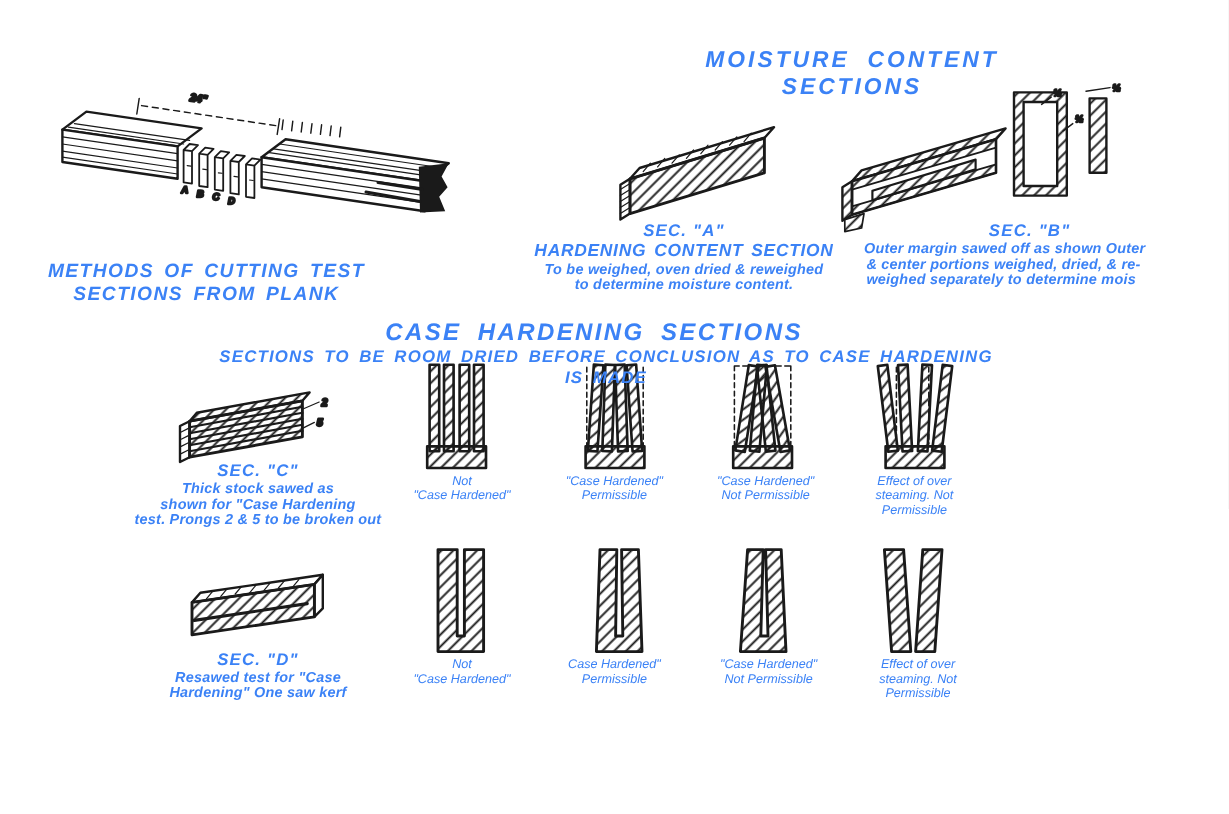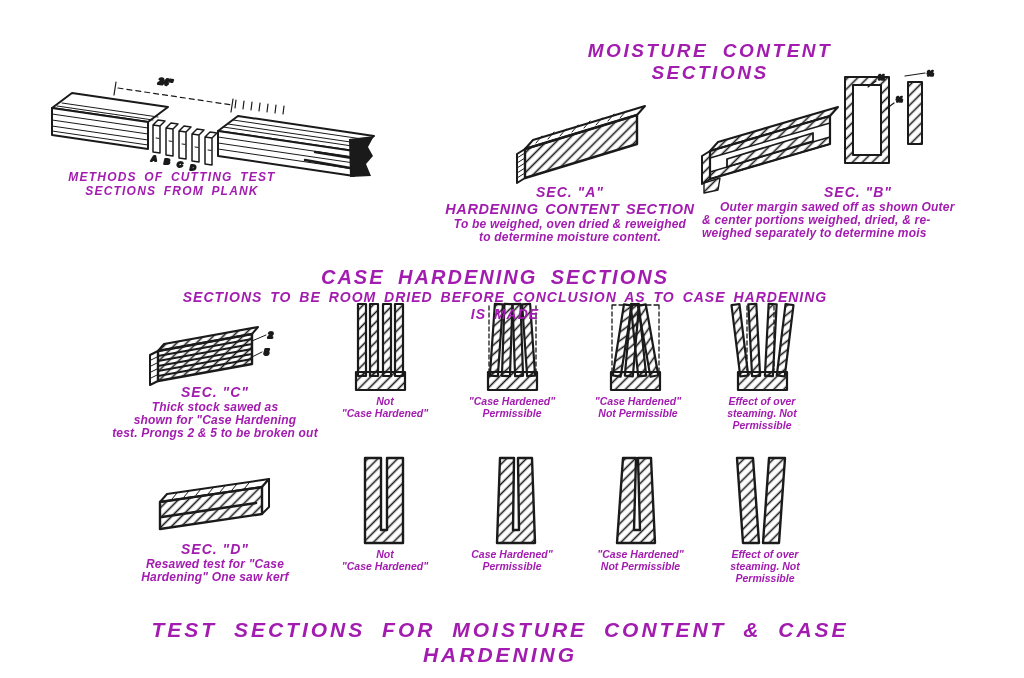--- a/index.html
+++ b/index.html
@@ -1,31 +1,31 @@
 <!DOCTYPE html>
 <html><head>
 <meta charset="utf-8">
 <style>
   html,body{margin:0;padding:0;background:#e8e8e8;}
   .canvas{
     position:relative;width:1024px;height:678px;background:#ffffff;
     font-family:"Liberation Sans",sans-serif;color:#1a1a1a;overflow:hidden;
   }
   .art{position:absolute;left:0;top:0;z-index:0;}
-  .lbl{position:absolute;z-index:1;font-style:italic;font-weight:bold;text-align:center;line-height:1.18;color:#a21caf;}
+  .lbl{position:absolute;z-index:1;font-style:italic;font-weight:bold;text-align:center;line-height:1.18;color:#3b82f6;}
   .t-big{font-size:19px;letter-spacing:2.5px;word-spacing:7px;}
-  .t-cap{font-size:12px;letter-spacing:1.2px;word-spacing:3px;}
+  .t-cap{font-size:16px;letter-spacing:1.2px;word-spacing:3px;margin-top:48px;}
   .t-head{font-size:20px;letter-spacing:2px;word-spacing:6px;}
   .t-sub{font-size:14px;letter-spacing:1px;word-spacing:3px;}
   .t-sec{font-size:14px;letter-spacing:1px;}
   .t-secsub{font-size:14.5px;letter-spacing:0.6px;word-spacing:2px;}
   .t-desc{font-size:12px;font-weight:700;letter-spacing:0.2px;line-height:1.1;}
-  .t-lbl{font-size:10.5px;font-weight:700;line-height:1.15;}
+  .t-lbl{font-size:10.5px;font-weight:400;line-height:1.15;}
   .t-title{font-size:21px;letter-spacing:3px;word-spacing:8px;}
-  .left-align{text-align:left;}
+  .left-align{text-align:left;margin-left:20px;}
   .indent{margin-left:18px;}
   .svgt{font-family:"Liberation Sans",sans-serif;font-style:italic;font-weight:bold;fill:#1a1a1a;}
 </style>
 </head>
 <body>
 
 <div class="canvas">
 
   <svg class="art" width="1024" height="678" viewBox="0 0 1024 678">
     <defs>
@@ -230,15 +230,14 @@
   <div class="lbl t-lbl" style="left:563px;top:548px;width:155px">
     <div>"Case Hardened"</div>
     <div>Not Permissible</div>
   </div>
   <div class="lbl t-lbl" style="left:690px;top:548px;width:150px">
     <div>Effect of over</div>
     <div>steaming. Not</div>
     <div>Permissible</div>
   </div>
 
-  <div class="lbl t-title" style="left:90px;top:618px;width:820px">TEST SECTIONS FOR MOISTURE CONTENT &amp; CASE HARDENING</div>
 
 </div>
 
 </body></html>

